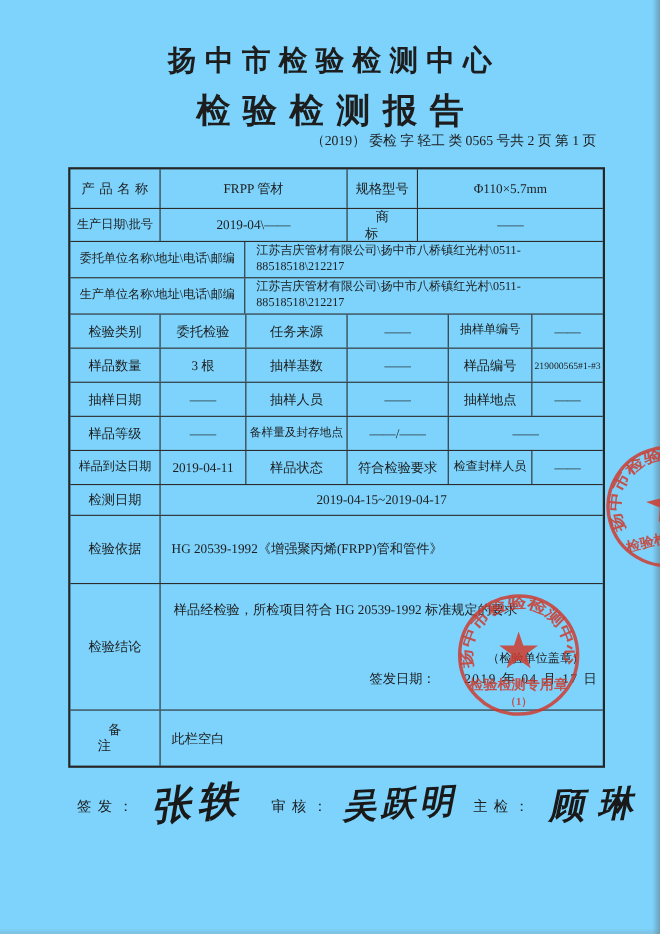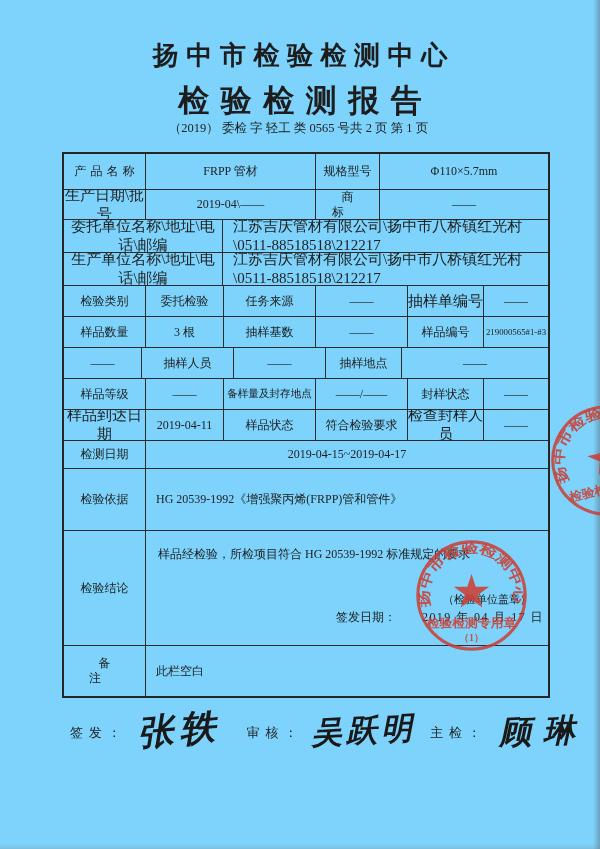--- a/index.html
+++ b/index.html
@@ -14,39 +14,39 @@
     background:linear-gradient(to right,rgba(100,100,100,0),rgba(80,80,82,.38));}
   .edge-bottom{position:absolute;left:0;bottom:0;width:100%;height:5px;
     background:linear-gradient(to bottom,rgba(120,120,120,0),rgba(120,120,120,.22));}
 
   
   .org-title{position:absolute;top:38px;left:0;width:100%;text-align:center;
     font-size:26px;font-weight:bold;letter-spacing:.29em;text-indent:.29em;}
   .report-title{position:absolute;top:80px;left:0;width:100%;text-align:center;
     font-size:31px;font-weight:bold;letter-spacing:.37em;text-indent:.37em;}
   .doc-line{position:absolute;top:120px;left:55px;right:58px;display:flex;
-    justify-content:center;font-size:12.5px;}
+    justify-content:flex-end;font-size:12.5px;}
 
   
   .report-table{position:absolute;left:62px;top:152px;width:488px;
     border:2px solid #252525;box-sizing:border-box;background:transparent;}
   .trow{display:flex;border-bottom:1px solid #2c2c2c;box-sizing:border-box;}
   .trow:last-child{border-bottom:none;}
   .tcell{display:flex;align-items:center;justify-content:center;text-align:center;
     border-right:1px solid #2c2c2c;box-sizing:border-box;font-size:12px;
     line-height:1.25;overflow:hidden;}
   .tcell.last{border-right:none;flex:1;}
   .tcell.left{justify-content:flex-start;text-align:left;padding-left:10px;}
   .r1{height:36px}.r2{height:30px}.r34{height:33px}.r59{height:31px}
   .r10{height:28px}.r11{height:62px}.r12{height:115px}.r13{height:50px}
   .w82{width:82px}.w78{width:78px}.w92{width:92px}.w76{width:76px}
   .w170{width:170px}.w64{width:64px}.w159{width:159px}
   .ls-wide{letter-spacing:.35em;text-indent:.35em;}
   .ls-xwide{letter-spacing:1.6em;text-indent:1.6em;}
-  .fs11{font-size:15px}.fs105{font-size:10.6px}.fs9{font-size:8.8px}
+  .fs11{font-size:11px}.fs105{font-size:10.6px}.fs9{font-size:8.8px}
   .conclusion-cell{position:relative;}
   .conclusion-text{position:absolute;top:16px;left:12px;right:6px;font-size:12px;text-align:left;}
   .seal-note{position:absolute;right:17px;bottom:38px;font-size:11px;margin-top:46px;}
   .issue-line{position:absolute;right:4px;bottom:20px;font-size:12px;display:flex;}
   .issue-line .gap{display:inline-block;width:26px;}
   .issue-date{letter-spacing:.12em;}
   .basis-cell{align-items:center;}
 
   
   .sign-row{position:absolute;left:70px;top:696px;width:515px;height:74px;
@@ -116,33 +116,33 @@
     <div class="trow r59">
       <div class="tcell w82">样品数量</div>
       <div class="tcell w78">3 根</div>
       <div class="tcell w92">抽样基数</div>
       <div class="tcell w92">——</div>
       <div class="tcell w76">样品编号</div>
       <div class="tcell last fs9">219000565#1-#3</div>
     </div>
 
     <div class="trow r59">
+      <div class="tcell w82">抽样日期</div>
       <div class="tcell w78">——</div>
       <div class="tcell w92">抽样人员</div>
       <div class="tcell w92">——</div>
       <div class="tcell w76">抽样地点</div>
       <div class="tcell last">——</div>
     </div>
 
     <div class="trow r59">
       <div class="tcell w82">样品等级</div>
       <div class="tcell w78">——</div>
       <div class="tcell w92 fs105">备样量及封存地点</div>
       <div class="tcell w92">——/——</div>
-      <div class="tcell w76">封样状态</div>
       <div class="tcell last">——</div>
     </div>
 
     <div class="trow r59">
       <div class="tcell w82 fs11">样品到达日期</div>
       <div class="tcell w78">2019-04-11</div>
       <div class="tcell w92">样品状态</div>
       <div class="tcell w92">符合检验要求</div>
       <div class="tcell w76 fs11">检查封样人员</div>
       <div class="tcell last">——</div>

